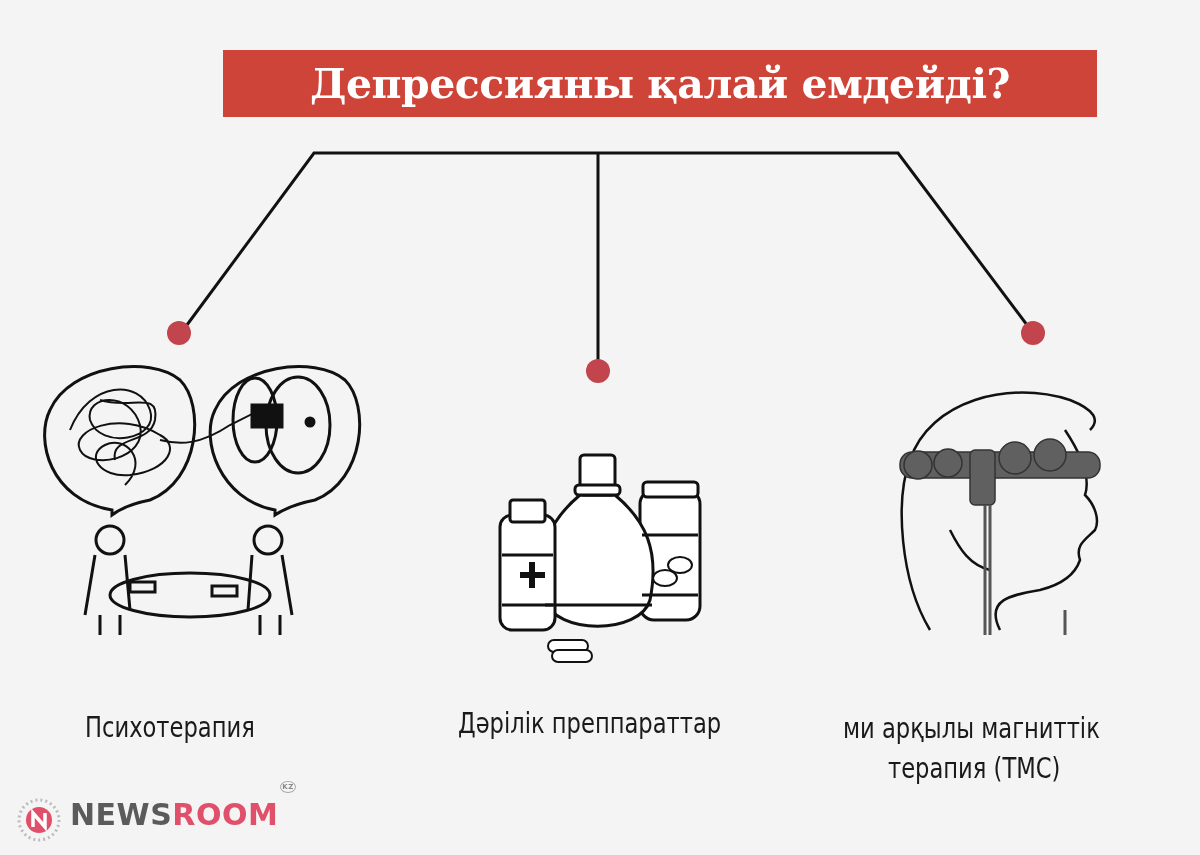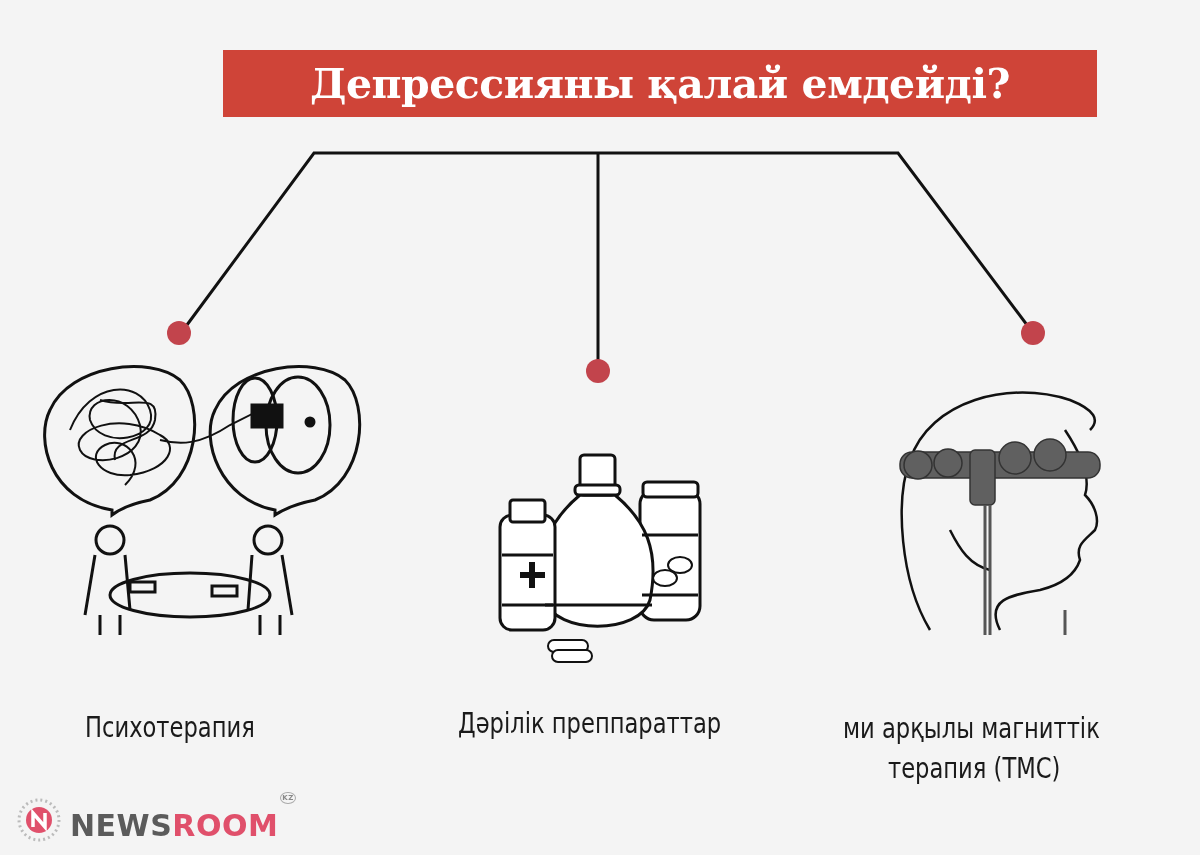--- a/index.html
+++ b/index.html
@@ -2,21 +2,21 @@
 <html><head>
 <meta charset="utf-8">
 <style>
   html,body{margin:0;padding:0;}
   body{width:1200px;height:855px;background:#f4f4f4;position:relative;overflow:hidden;font-family:"DejaVu Sans",sans-serif;}
   .banner{position:absolute;left:223px;top:50px;width:874px;height:67px;background:#cf4438;display:flex;align-items:center;justify-content:center;}
   .banner span{color:#fff;font-family:"DejaVu Serif",serif;font-weight:bold;font-size:41px;letter-spacing:-0.5px;white-space:nowrap;}
   svg.lines{position:absolute;left:0;top:0;}
   .illus{position:absolute;}
   .label{position:absolute;font-family:"DejaVu Sans",sans-serif;font-size:29px;color:#1a1a1a;transform:scaleX(0.78);transform-origin:left top;white-space:nowrap;line-height:40px;}
-  .logo{position:absolute;left:16px;top:797px;display:flex;align-items:flex-end;}
+  .logo{position:absolute;left:16px;top:797px;display:flex;align-items:flex-start;}
   .logo .word{font-family:"DejaVu Sans",sans-serif;font-weight:bold;font-size:30px;letter-spacing:0.5px;margin-left:8px;}
   .logo .news{color:#5b5b5b;}
   .logo .room{color:#e0506b;}
   .logo .kz{font-size:7px;color:#888;vertical-align:top;margin-left:2px;border:1px solid #aaa;border-radius:50%;padding:1px;position:relative;top:-14px;}
 </style>
 </head>
 <body>
 
 <div class="banner">
   <span>Депрессияны қалай емдейді?</span>

